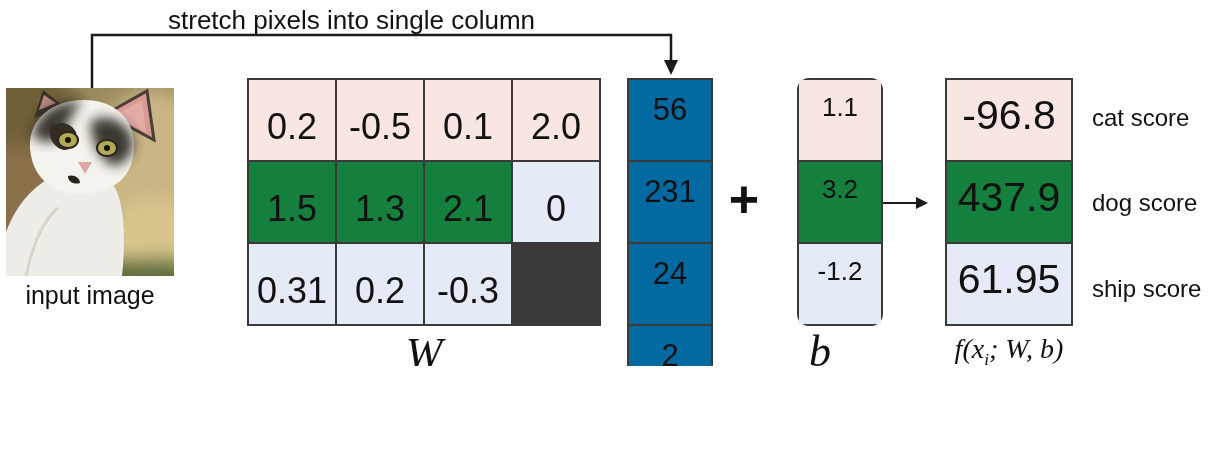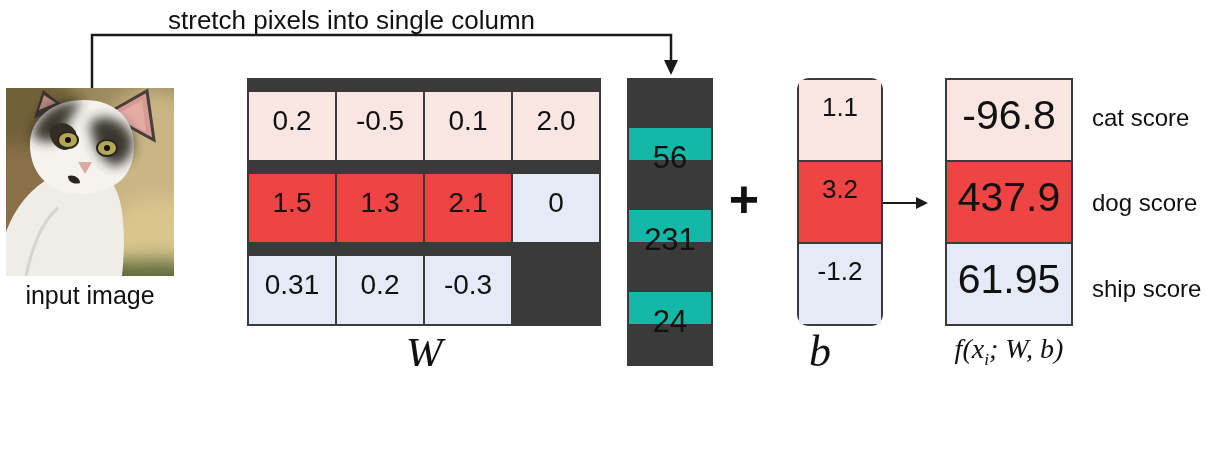--- a/index.html
+++ b/index.html
@@ -50,43 +50,43 @@
   .grid .cell {
     display: flex;
     justify-content: center;
     align-items: flex-start;
   }
   .w-matrix {
     left: 247px; top: 78px;
     grid-template-columns: repeat(4, 86px);
     grid-auto-rows: 80px;
   }
-  .w-matrix .cell { font-size: 28px; padding-top: 13px; margin-top: 12px; }
+  .w-matrix .cell { font-size: 36px; padding-top: 26px; }
   .x-column {
     left: 627px; top: 78px;
     grid-template-columns: 82px;
     grid-auto-rows: 80px;
   }
-  .x-column .cell { font-size: 31px; padding-top: 12px; background: #14b8a6; margin-top: 48px; }
+  .x-column .cell { font-size: 31px; padding-top: 12px; background: #0369a1; }
   .b-column {
     left: 797px; top: 78px;
     grid-template-columns: 82px;
     grid-auto-rows: 80px;
     border-radius: 12px;
   }
   .b-column .cell { font-size: 26px; padding-top: 12px; }
   .f-column {
     left: 945px; top: 78px;
     grid-template-columns: 124px;
     grid-auto-rows: 80px;
   }
   .f-column .cell { font-size: 41px; padding-top: 12px; }
 
   .row-cat  { background: #f9e5e1; }
-  .row-dog  { background: #ef4444; }
+  .row-dog  { background: #15803d; }
   .row-ship { background: #e4eaf6; }
 
   .math {
     font-family: "Liberation Serif", serif;
     font-style: italic;
     color: #111111;
   }
   .w-label {
     position: absolute;
     left: 247px; top: 328px;

